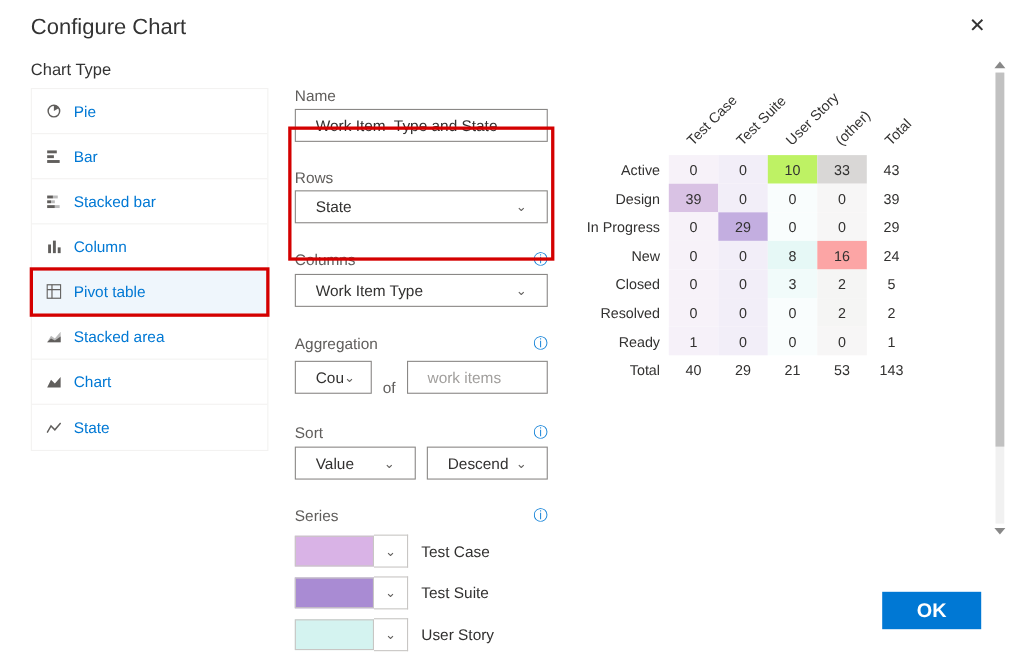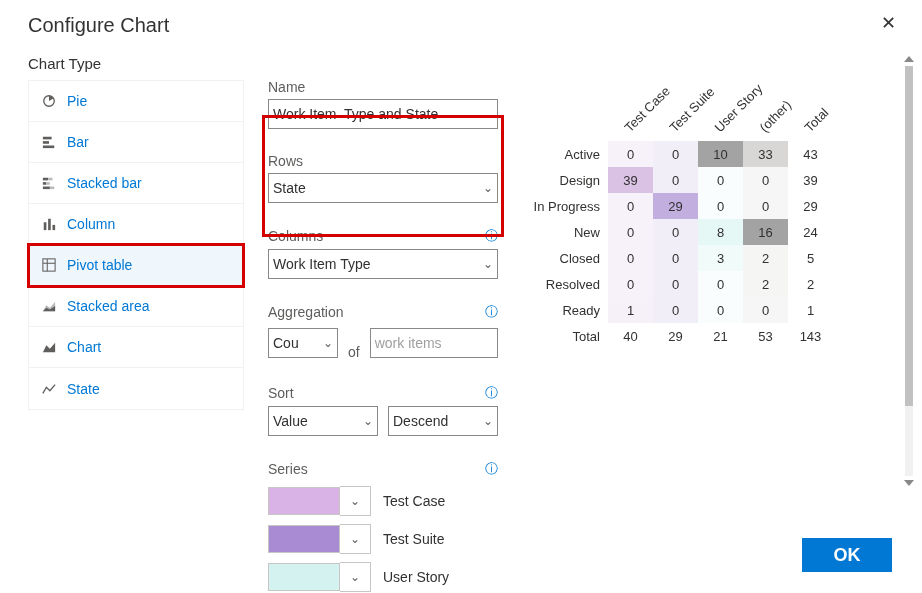--- a/index.html
+++ b/index.html
@@ -110,21 +110,21 @@
     cursor: pointer;
   }
   input.txt, .sel {
     width: 100%;
     height: 30px;
     box-sizing: border-box;
     border: 1px solid #8a8886;
     background: #fff;
     font-family: inherit;
     font-size: 14px;
-    padding: 0 4px;
+    padding: 0 18px;
     color: #323130;
   }
   .sel {
     display: flex;
     align-items: center;
     justify-content: space-between;
     cursor: pointer;
   }
   .sel .chev { color: #605e5c; font-size: 12px; }
   .row { display: flex; gap: 10px; align-items: center; }
@@ -439,21 +439,21 @@
               <th>
                 <span class="rot">Total</span>
               </th>
             </tr>
           </thead>
           <tbody>
             <tr>
               <th class="rowh">Active</th>
               <td class="c" style="background:rgb(247,242,249)">0</td>
               <td class="c" style="background:rgb(242,238,248)">0</td>
-              <td class="c" style="background:#a3a3a3">10</td>
+              <td class="c" style="background:#bef264">10</td>
               <td class="c" style="background:rgb(217,215,214)">33</td>
               <td class="tot">43</td>
             </tr>
             <tr>
               <th class="rowh">Design</th>
               <td class="c" style="background:rgb(217,194,228)">39</td>
               <td class="c" style="background:rgb(242,238,248)">0</td>
               <td class="c" style="background:rgb(249,253,253)">0</td>
               <td class="c" style="background:rgb(247,246,246)">0</td>
               <td class="tot">39</td>
@@ -464,21 +464,21 @@
               <td class="c" style="background:rgb(195,174,224)">29</td>
               <td class="c" style="background:rgb(249,253,253)">0</td>
               <td class="c" style="background:rgb(247,246,246)">0</td>
               <td class="tot">29</td>
             </tr>
             <tr>
               <th class="rowh">New</th>
               <td class="c" style="background:rgb(247,242,249)">0</td>
               <td class="c" style="background:rgb(242,238,248)">0</td>
               <td class="c" style="background:rgb(230,248,246)">8</td>
-              <td class="c" style="background:#a3a3a3">16</td>
+              <td class="c" style="background:#fca5a5">16</td>
               <td class="tot">24</td>
             </tr>
             <tr>
               <th class="rowh">Closed</th>
               <td class="c" style="background:rgb(247,242,249)">0</td>
               <td class="c" style="background:rgb(242,238,248)">0</td>
               <td class="c" style="background:rgb(241,251,250)">3</td>
               <td class="c" style="background:rgb(245,245,244)">2</td>
               <td class="tot">5</td>
             </tr>

